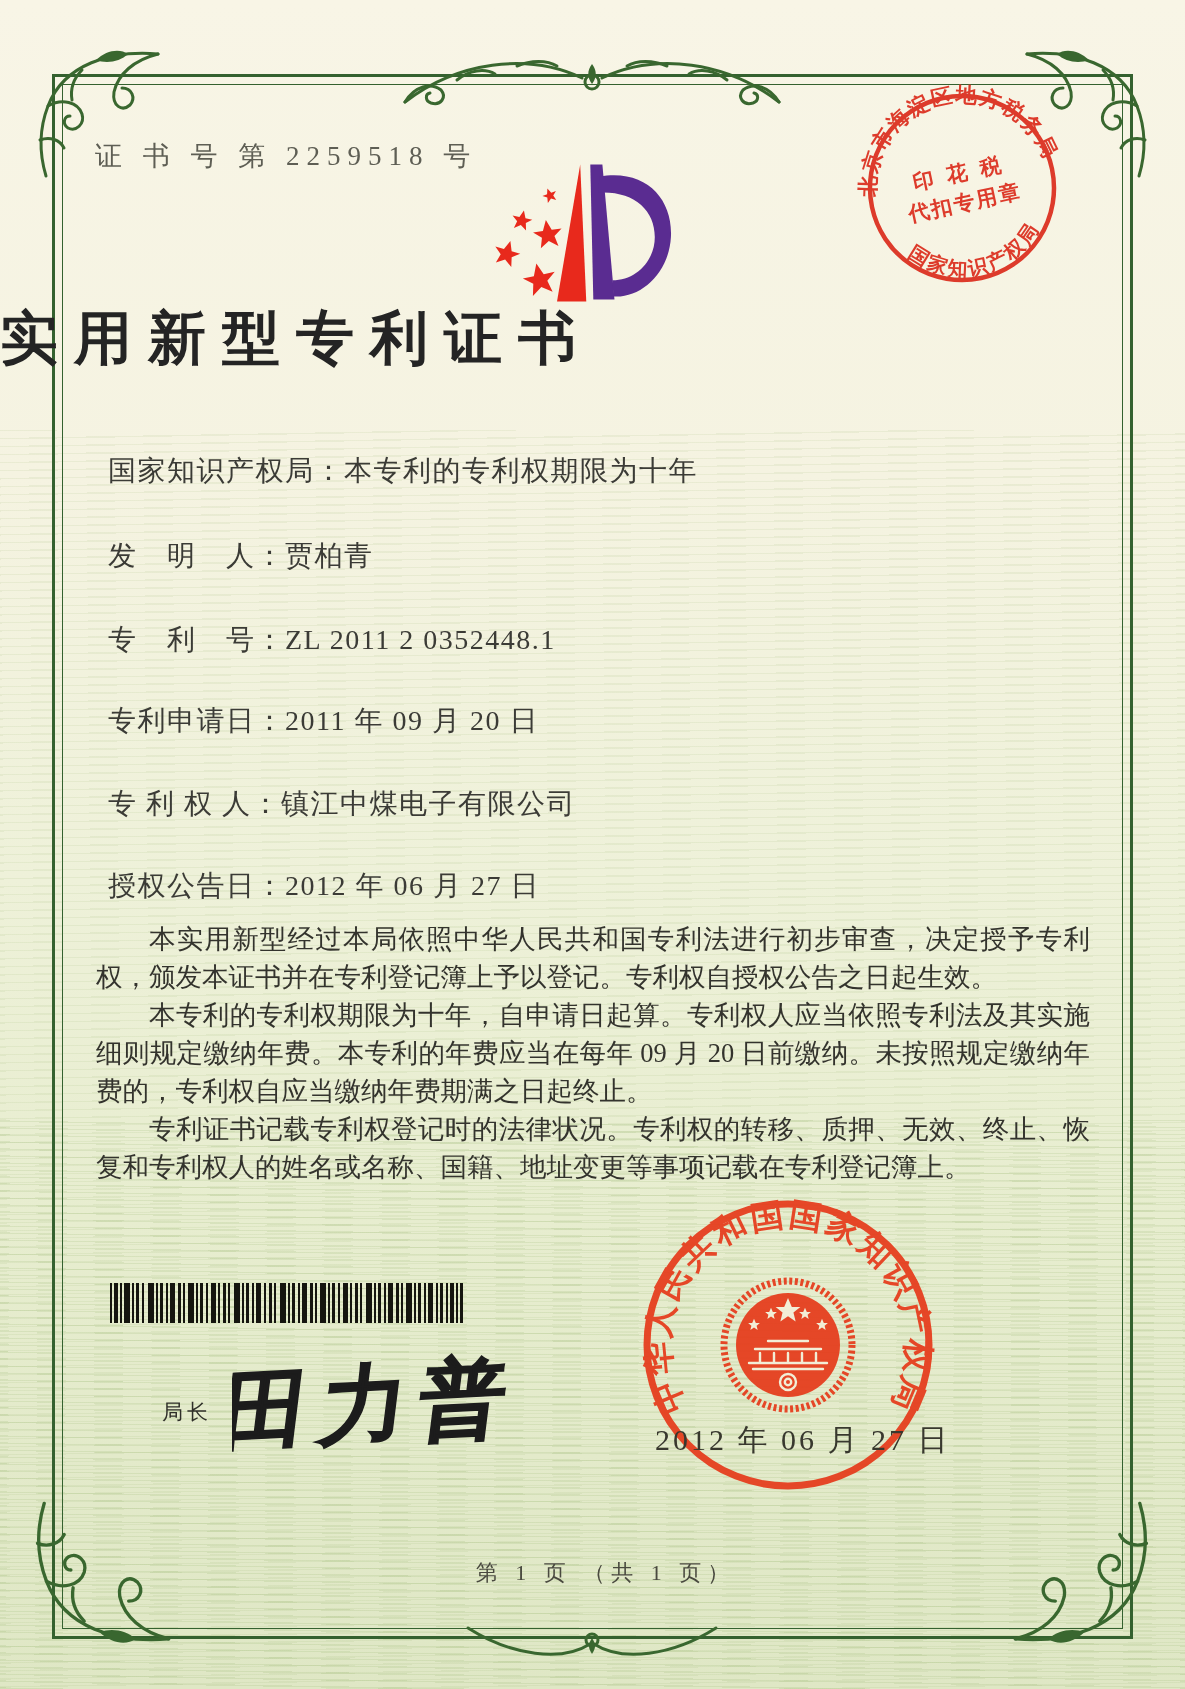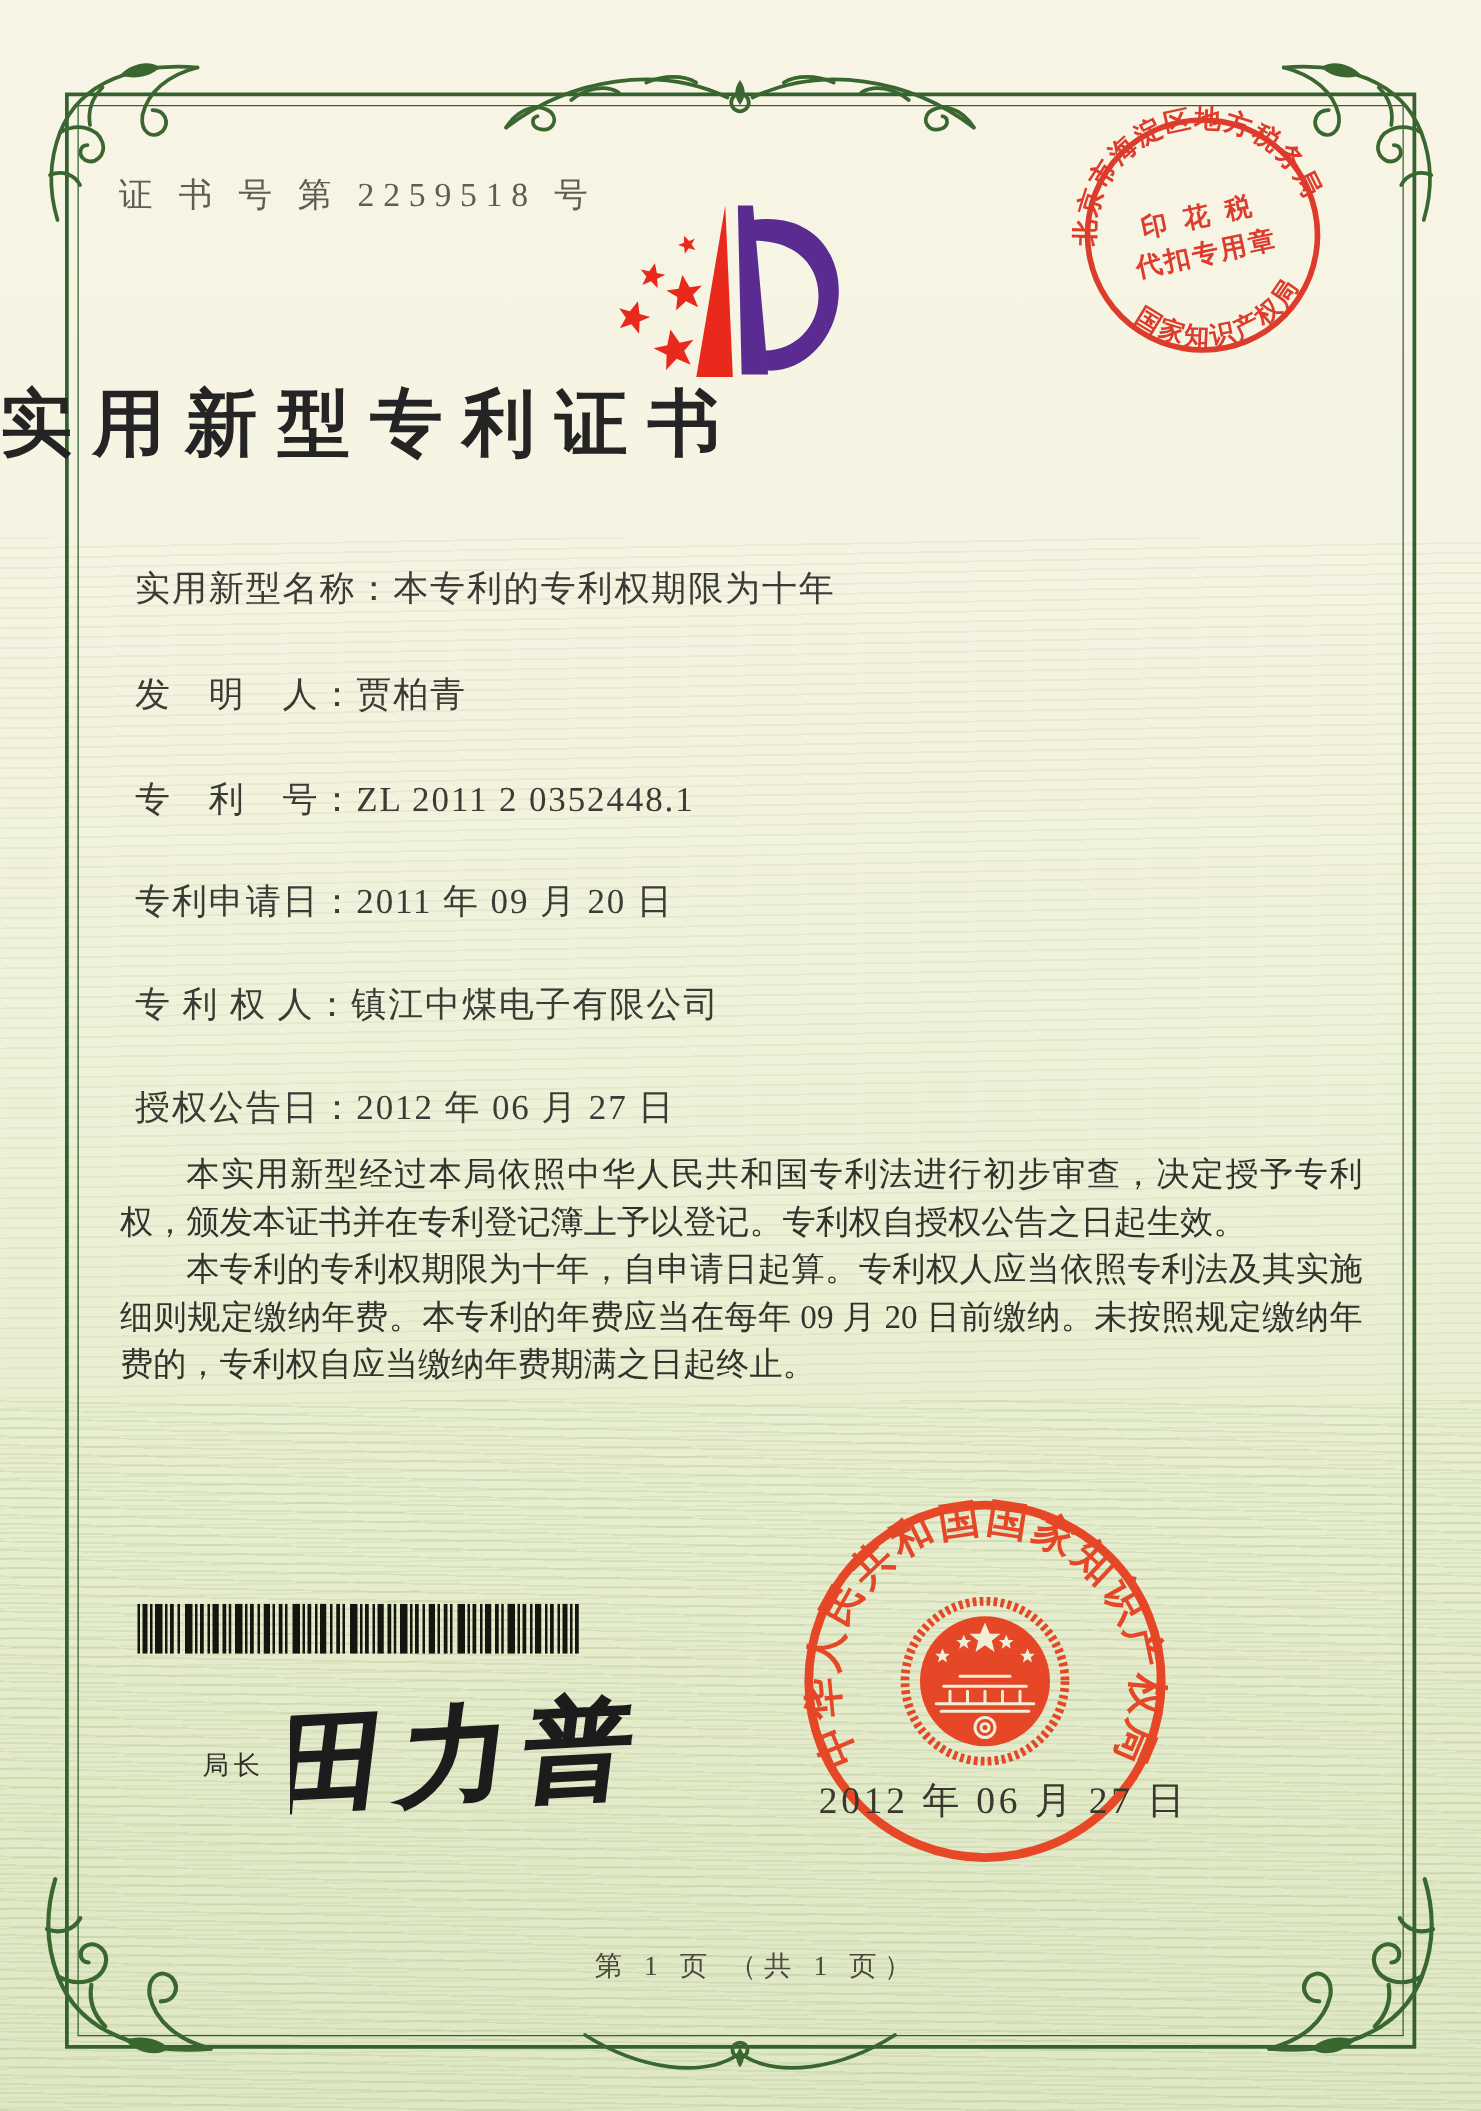--- a/index.html
+++ b/index.html
@@ -136,30 +136,31 @@
       <path d="M151,16 L157,152 L128,152 Z"></path>
     </g>
     <g fill="#5a2c91">
       <path d="M161,16 L173,16 L185,150 L164,150 Z"></path>
       <path d="M170,28 C216,20 243,50 241,88 C239,124 211,149 184,147 L183,131 C206,131 225,112 225,88 C225,61 204,42 169,44 Z"></path>
     </g>
   </svg>
 
   <div class="title">实用新型专利证书</div>
 
-  <div class="field f0"><span>实用新型名称：</span><span>本专利的专利权期限为十年</span></div>
+  <div class="field f0"><span>国家知识产权局：</span><span>本专利的专利权期限为十年</span></div>
   <div class="field f1"><span>发　明　人：</span><span>贾柏青</span></div>
   <div class="field f2"><span>专　利　号：</span><span>ZL 2011 2 0352448.1</span></div>
   <div class="field f3"><span>专利申请日：</span><span>2011 年 09 月 20 日</span></div>
   <div class="field f4"><span>专 利 权 人：</span><span>镇江中煤电子有限公司</span></div>
   <div class="field f5"><span>授权公告日：</span><span>2012 年 06 月 27 日</span></div>
 
   <div class="body-text">
     <p>本实用新型经过本局依照中华人民共和国专利法进行初步审查，决定授予专利权，颁发本证书并在专利登记簿上予以登记。专利权自授权公告之日起生效。</p>
     <p>本专利的专利权期限为十年，自申请日起算。专利权人应当依照专利法及其实施细则规定缴纳年费。本专利的年费应当在每年 09 月 20 日前缴纳。未按照规定缴纳年费的，专利权自应当缴纳年费期满之日起终止。</p>
+    <p>专利证书记载专利权登记时的法律状况。专利权的转移、质押、无效、终止、恢复和专利权人的姓名或名称、国籍、地址变更等事项记载在专利登记簿上。</p>
   </div>
 
   <svg class="barcode" viewBox="0 0 356 40" preserveAspectRatio="none">
     <g fill="#15150f">
       <rect x="2" y="0" width="2" height="40"></rect>
         <rect x="6" y="0" width="4" height="40"></rect>
         <rect x="12" y="0" width="2" height="40"></rect>
       <rect x="16" y="0" width="6" height="40"></rect>
         <rect x="24" y="0" width="2" height="40"></rect>
         <rect x="28" y="0" width="3" height="40"></rect>

